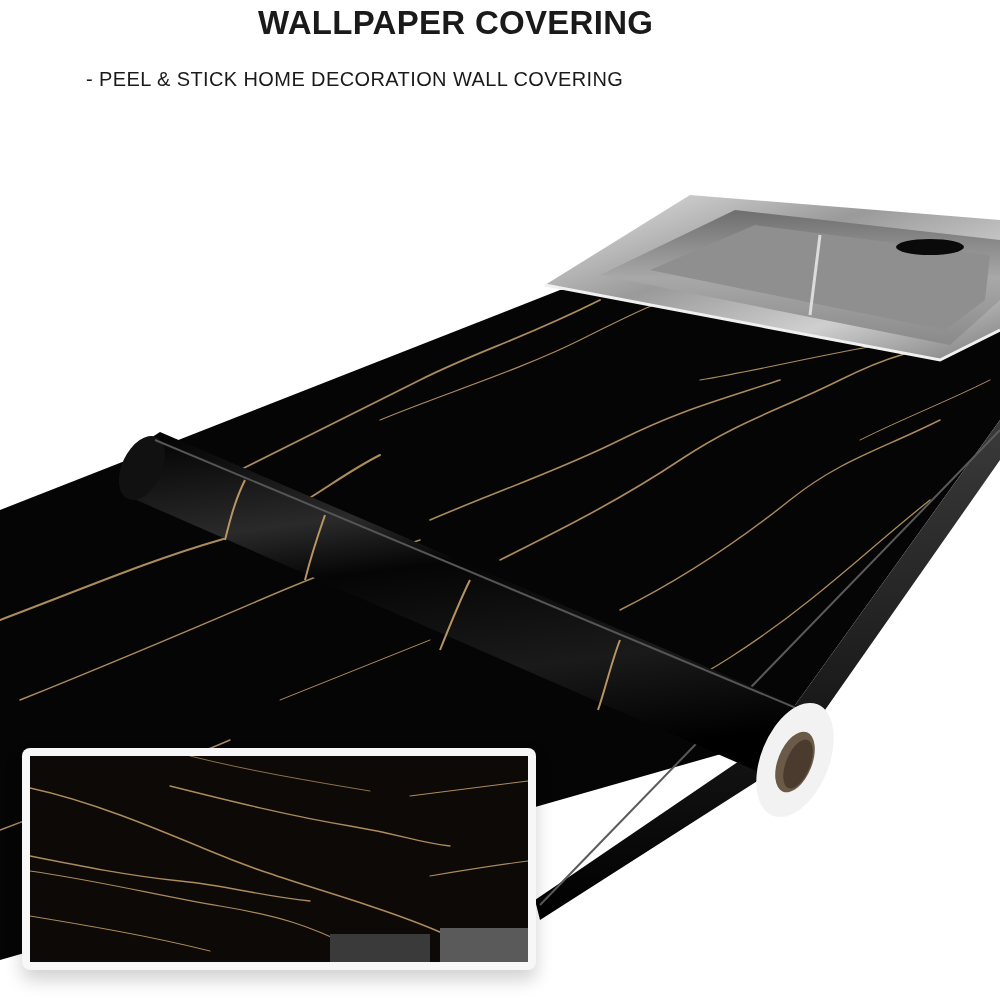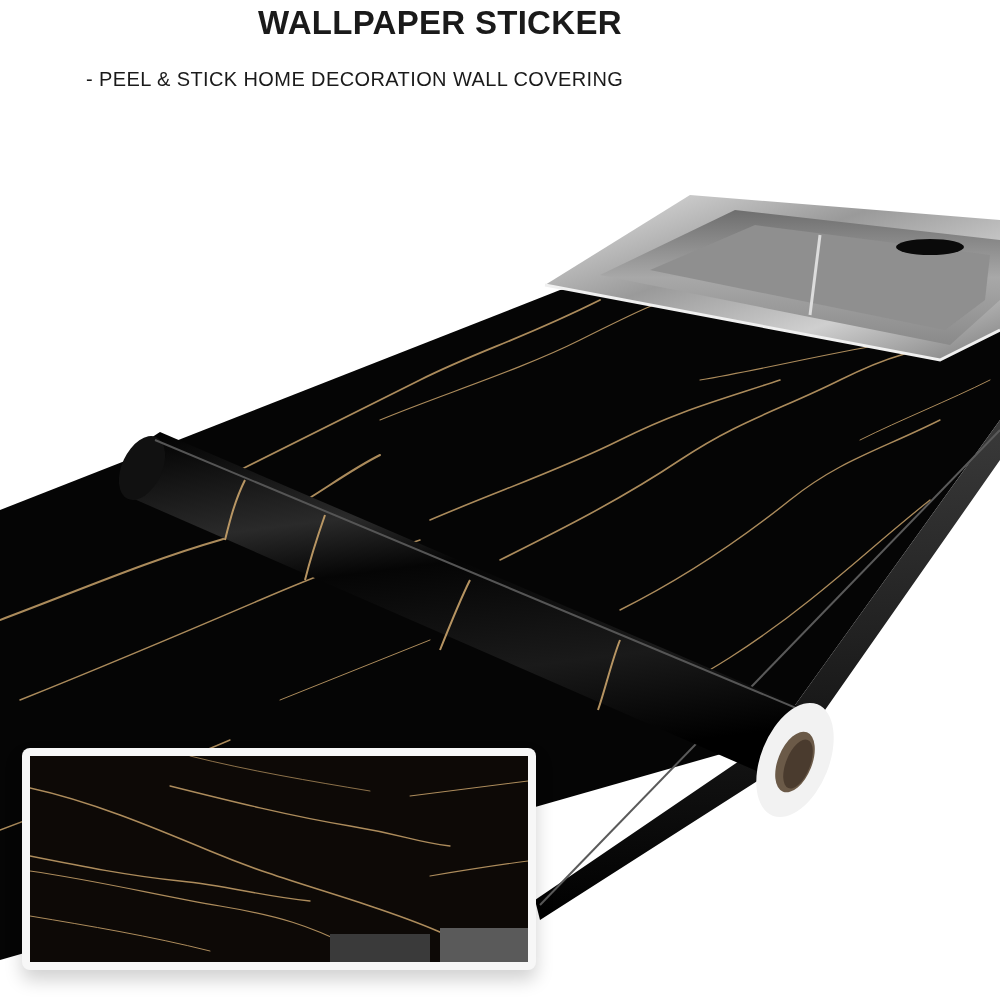--- a/index.html
+++ b/index.html
@@ -22,21 +22,21 @@
     .inset {
       position: absolute; left: 22px; top: 748px; width: 514px; height: 222px;
       background: #f7f7f7; border-radius: 8px;
       box-shadow: 0 10px 18px rgba(0,0,0,0.18);
     }
     .inset svg { position: absolute; left: 8px; top: 8px; }
   </style>
 </head>
 <body>
 
-<div class="title">WALLPAPER STICKER</div>
+<div class="title">WALLPAPER COVERING</div>
 <div class="subtitle">- PEEL &amp; STICK HOME DECORATION WALL COVERING</div>
 
 <svg class="scene" viewBox="0 0 1000 1000" xmlns="http://www.w3.org/2000/svg">
   <defs>
     <linearGradient id="steelG" x1="0" y1="0" x2="1" y2="1">
       <stop offset="0" stop-color="#e8e8e8"></stop>
       <stop offset="0.4" stop-color="#9a9a9a"></stop>
       <stop offset="0.7" stop-color="#cfcfcf"></stop>
       <stop offset="1" stop-color="#7d7d7d"></stop>
     </linearGradient>

